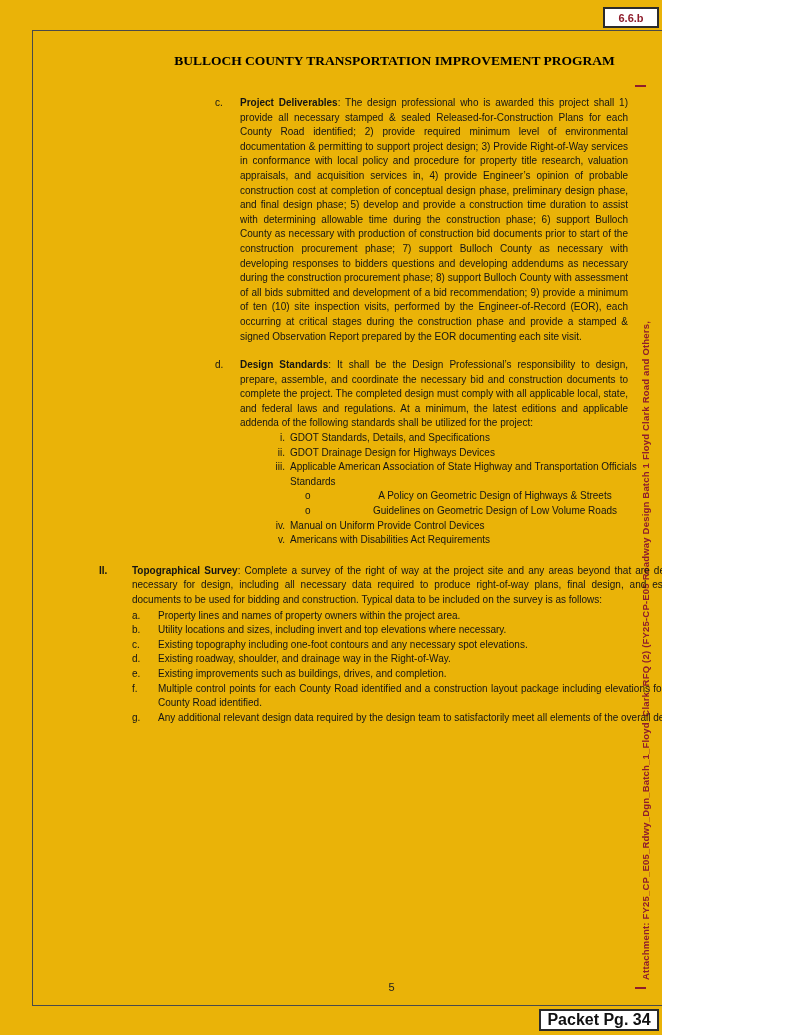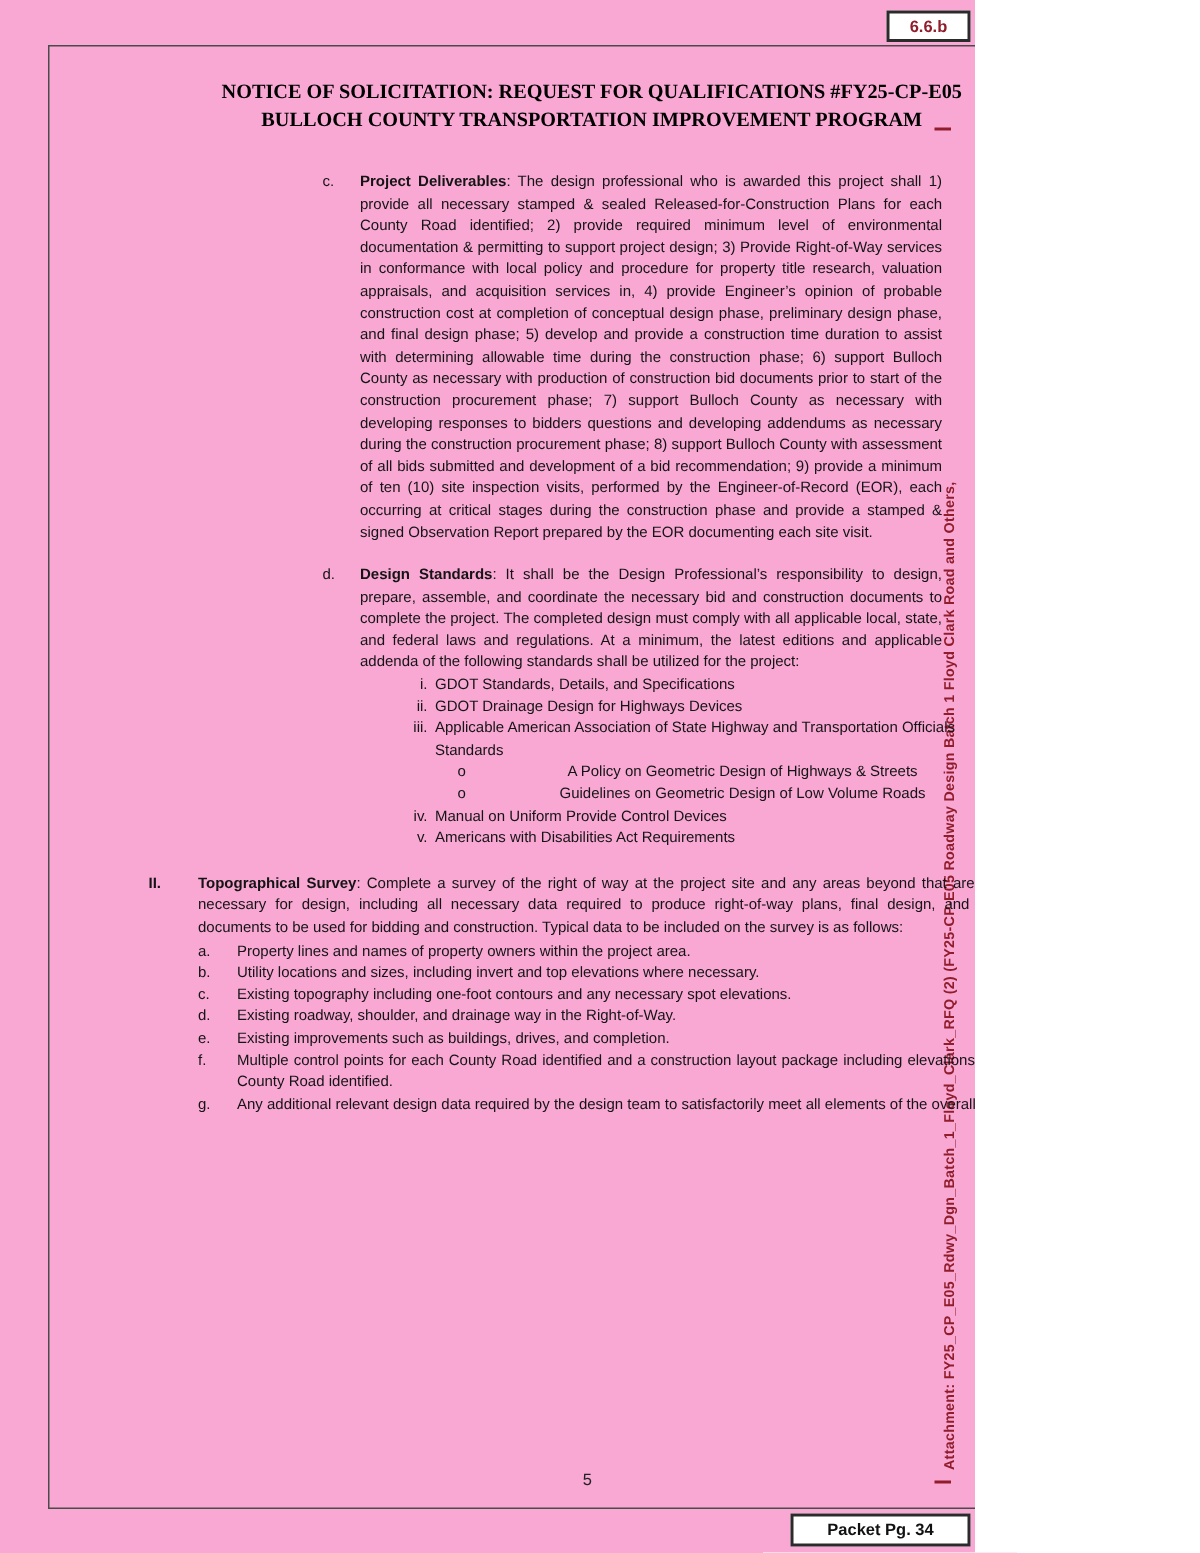--- a/index.html
+++ b/index.html
@@ -1,18 +1,18 @@
 <!DOCTYPE html>
 <html><head>
 <meta charset="utf-8">
 <style>
   html, body { margin:0; padding:0; background:#ffffff; }
   .canvas {
-    position:relative; width:650px; height:1035px; background:#f9a8d4; overflow:hidden;
-    font-family:"Liberation Sans", sans-serif; color:#111111;
+    position:relative; width:650px; height:1035px; background:#eab308; overflow:hidden;
+    font-family:"Liberation Sans", sans-serif; color:#111111;padding-left:12px;
   }
 
   
   .page {
     position:absolute; left:32px; top:30px; width:719px; height:976px;
     border:1px solid #4a4a4a; box-sizing:border-box;
     padding:20px 60px 30px 66px;
     font-size:10px; line-height:14.6px; color:#141414;
   }
 
@@ -58,21 +58,21 @@
     border:2px solid #2b2b2b; background:#fff;
     display:flex; align-items:center; justify-content:center;
     font-weight:bold; font-size:11px; color:#8f1d2c;
   }
 
   
   .packet-box {
     position:absolute; bottom:4px; right:3px; width:116px; height:18px;
     border:2px solid #2b2b2b; background:#fff;
     display:flex; align-items:center; justify-content:center;
-    font-weight:bold; font-size:11px; color:#111;
+    font-weight:bold; font-size:16px; color:#111;
   }
 
   
   .sidebar {
     position:absolute; top:96px; right:11px; height:884px;
     writing-mode:vertical-rl; transform:rotate(180deg);
     color:#8f1d2c; font-weight:bold; font-size:9.5px; letter-spacing:0.2px;
     white-space:nowrap;
   }
   .tick { position:absolute; right:16px; width:11px; height:2px; background:#8f1d2c; }
@@ -91,21 +91,20 @@
   <div class="tick tick-top"></div>
   <div class="tick tick-bottom"></div>
 
   <div class="sidebar">
     <span>Attachment: FY25_CP_E05_Rdwy_Dgn_Batch_1_Floyd_Clark_RFQ (2)  (FY25-CP-E05 Roadway Design Batch 1 Floyd Clark Road and Others,</span>
   </div>
 
   <div class="page">
 
     <div class="title">
-      <div>NOTICE OF SOLICITATION: REQUEST FOR QUALIFICATIONS #FY25-CP-E05</div>
       <div>BULLOCH COUNTY TRANSPORTATION IMPROVEMENT PROGRAM</div>
     </div>
 
     <div class="item-cd">
       <div class="lbl">c.</div>
       <div class="bod">
         <span class="b">Project Deliverables</span><span>: The design professional who is awarded this project shall 1) provide all necessary stamped &amp; sealed Released-for-Construction Plans for each County Road identified; 2) provide required minimum level of environmental documentation &amp; permitting to support project design; 3) Provide Right-of-Way services in conformance with local policy and procedure for property title research, valuation appraisals, and acquisition services in, 4) provide Engineer’s opinion of probable construction cost at completion of conceptual design phase, preliminary design phase, and final design phase; 5) develop and provide a construction time duration to assist with determining allowable time during the construction phase; 6) support Bulloch County as necessary with production of construction bid documents prior to start of the construction procurement phase; 7) support Bulloch County as necessary with developing responses to bidders questions and developing addendums as necessary during the construction procurement phase; 8) support Bulloch County with assessment of all bids submitted and development of a bid recommendation; 9) provide a minimum of ten (10) site inspection visits, performed by the Engineer-of-Record (EOR), each occurring at critical stages during the construction phase and provide a stamped &amp; signed Observation Report prepared by the EOR documenting each site visit.</span>
       </div>
     </div>
 

